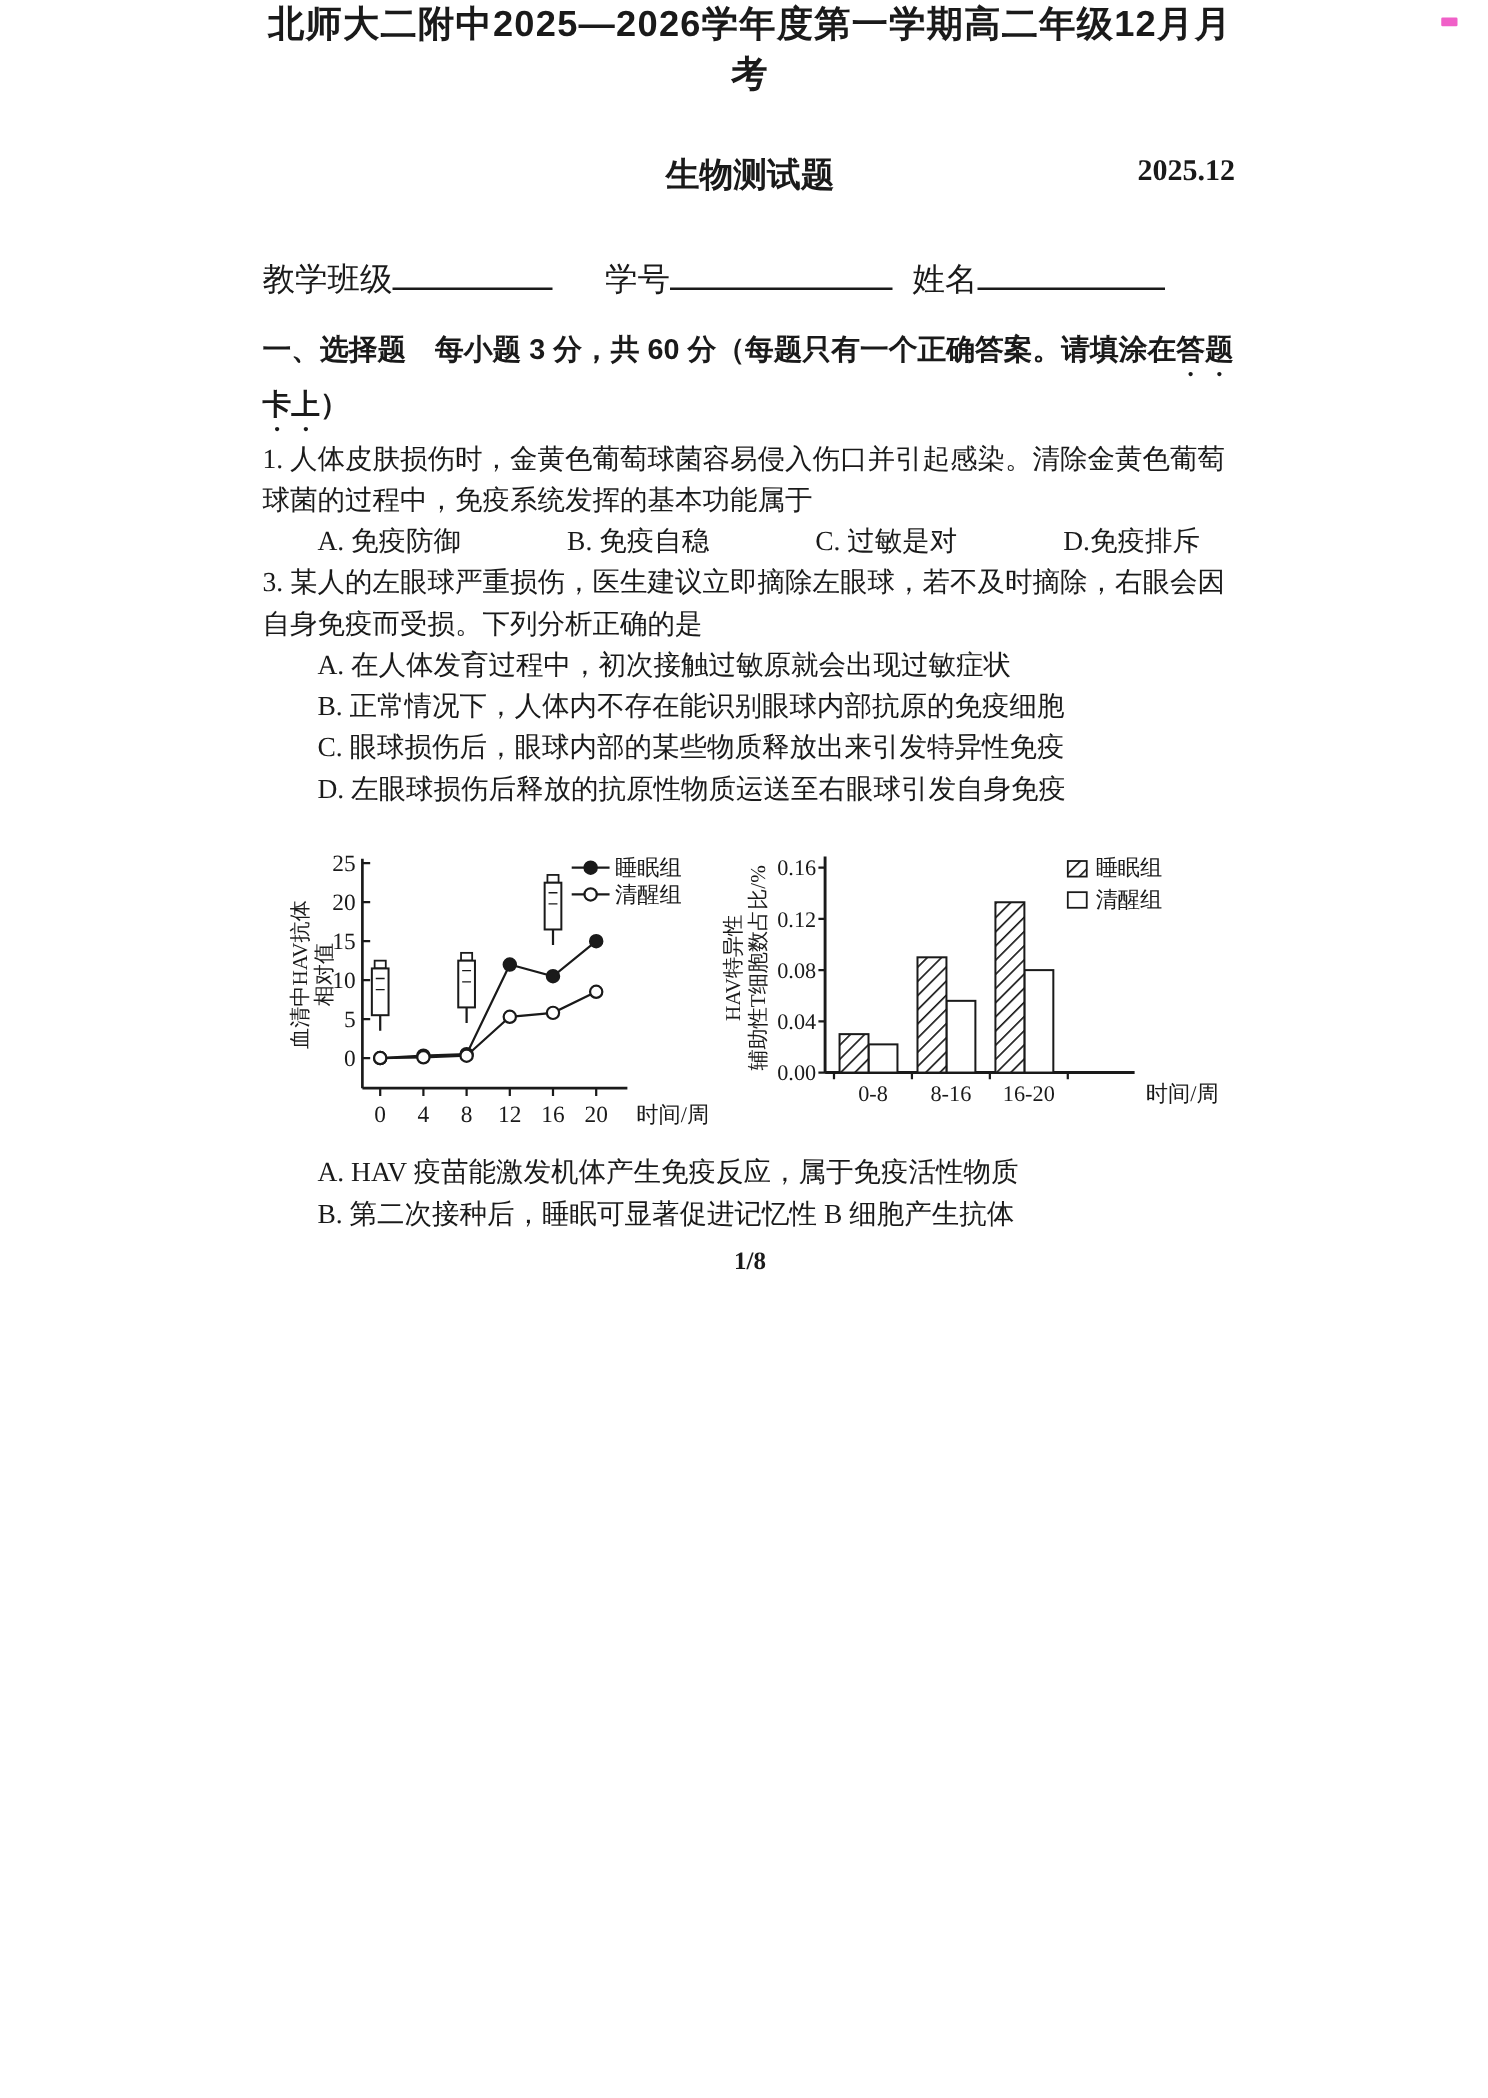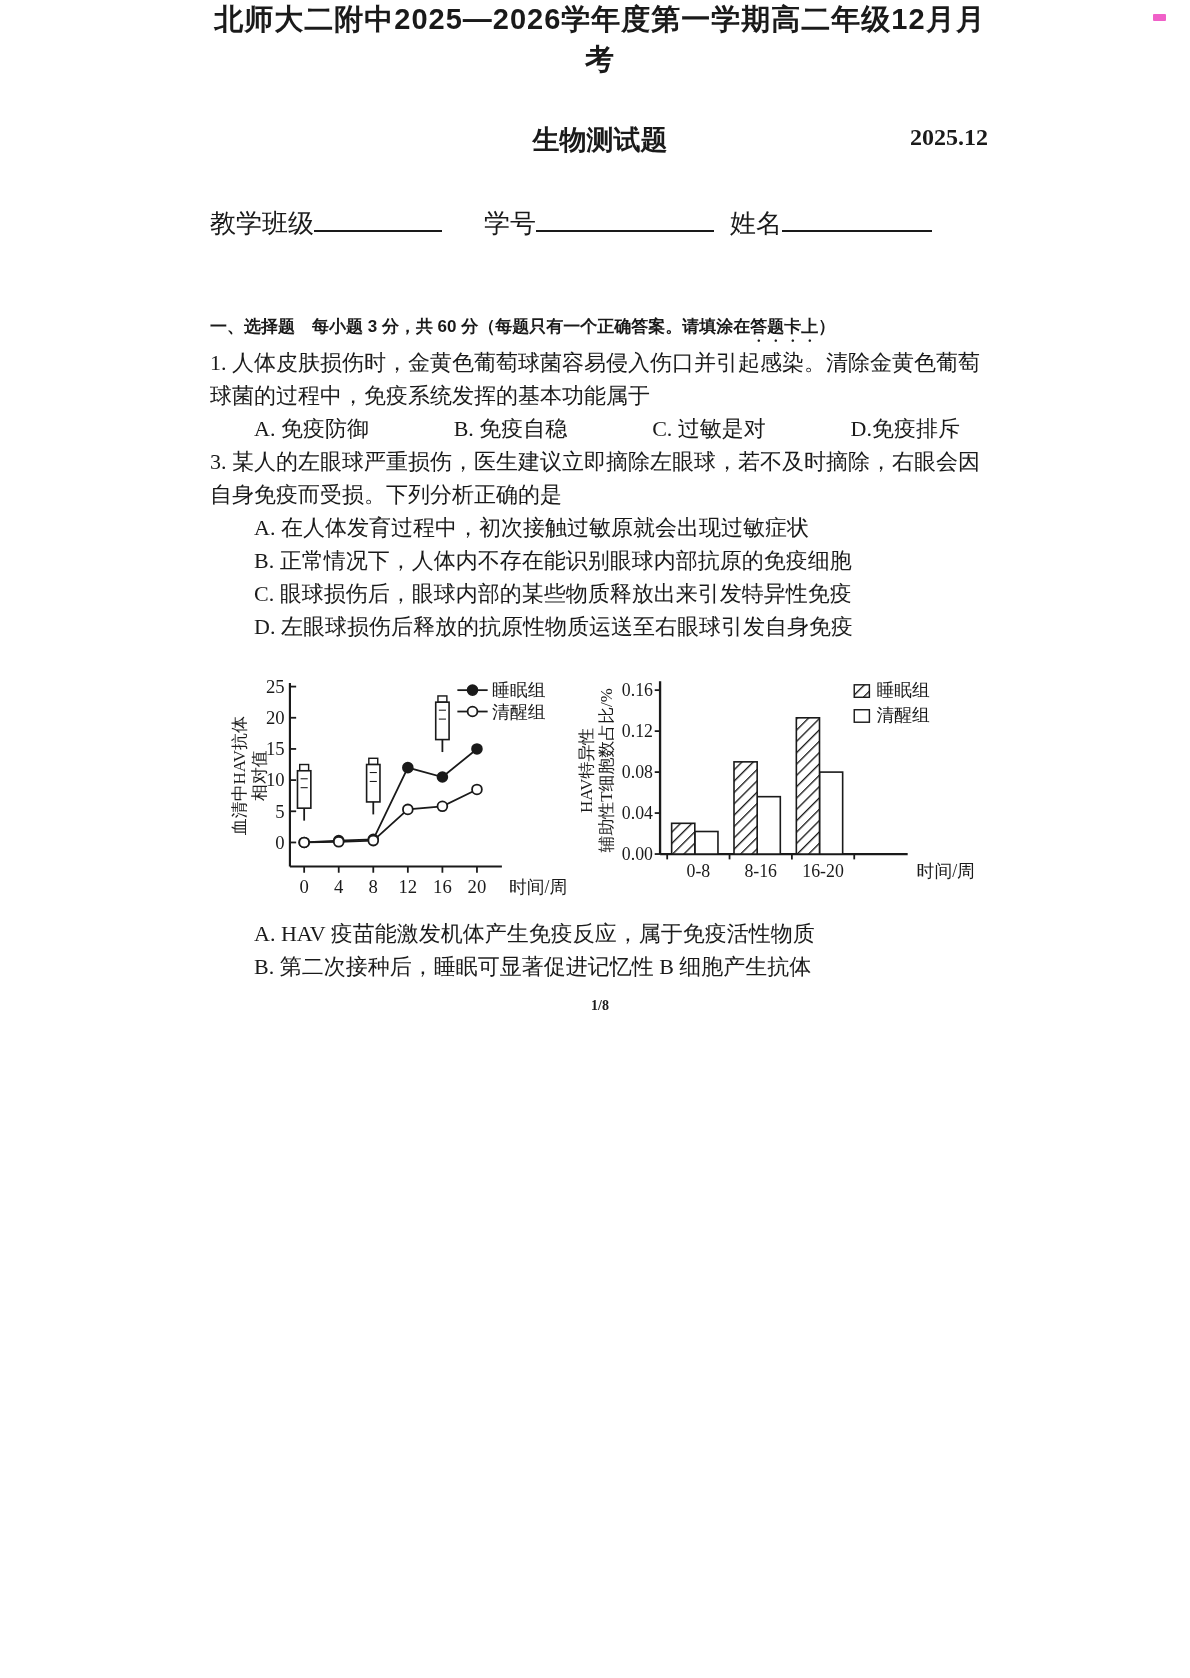--- a/index.html
+++ b/index.html
@@ -14,31 +14,31 @@
   .subtitle-row { position:relative; margin-top:42px; text-align:center; height:36px; }
   .subtitle { font-family:"Liberation Sans", sans-serif; font-weight:bold; font-size:27px; }
   .date { position:absolute; right:2px; top:2px; font-weight:bold; font-size:24px; }
   .fields-row { margin-top:44px; height:40px; white-space:nowrap; font-family:"Liberation Sans", sans-serif; font-size:26px; }
   .field-label { display:inline-block; }
   .blank { display:inline-block; border-bottom:2px solid #1a1a1a; height:28px; vertical-align:baseline; }
   .blank.b1 { width:128px; }
   .blank.b2 { width:178px; }
   .blank.b3 { width:150px; }
   .f2 { margin-left:42px; } .f3 { margin-left:16px; }
-  .section { margin-top:68px; font-family:"Liberation Sans", sans-serif; font-weight:bold; font-size:17px; line-height:34px; }
+  .section { margin-top:20px; font-family:"Liberation Sans", sans-serif; font-weight:bold; font-size:23px; line-height:34px; }
   .emph { -webkit-text-emphasis:dot; -webkit-text-emphasis-position:under right;
           text-emphasis:dot; text-emphasis-position:under right; }
   .doc-text { font-size:22px; line-height:33px; }
   .q { margin:0; }
   .q p { margin:0; }
   .opt-row { display:flex; justify-content:space-between; padding-left:44px; padding-right:30px; }
   .opt-list { padding-left:44px; }
   .charts { display:flex; align-items:flex-start; margin-left:14px; margin-top:2px; }
   .charts svg { display:block; font-family:"Liberation Serif", serif; }
-  .footer { text-align:center; margin-top:6px; font-weight:bold; font-size:14px; }
+  .footer { text-align:center; margin-top:6px; font-weight:bold; font-size:20px; }
 </style>
 </head>
 <body>
 
 <div class="page">
   <div class="corner-mark" style="background: rgb(240, 96, 200);"></div>
   <div class="content">
 
     <h1 class="title">北师大二附中2025—2026学年度第一学期高二年级12月月考</h1>
 

